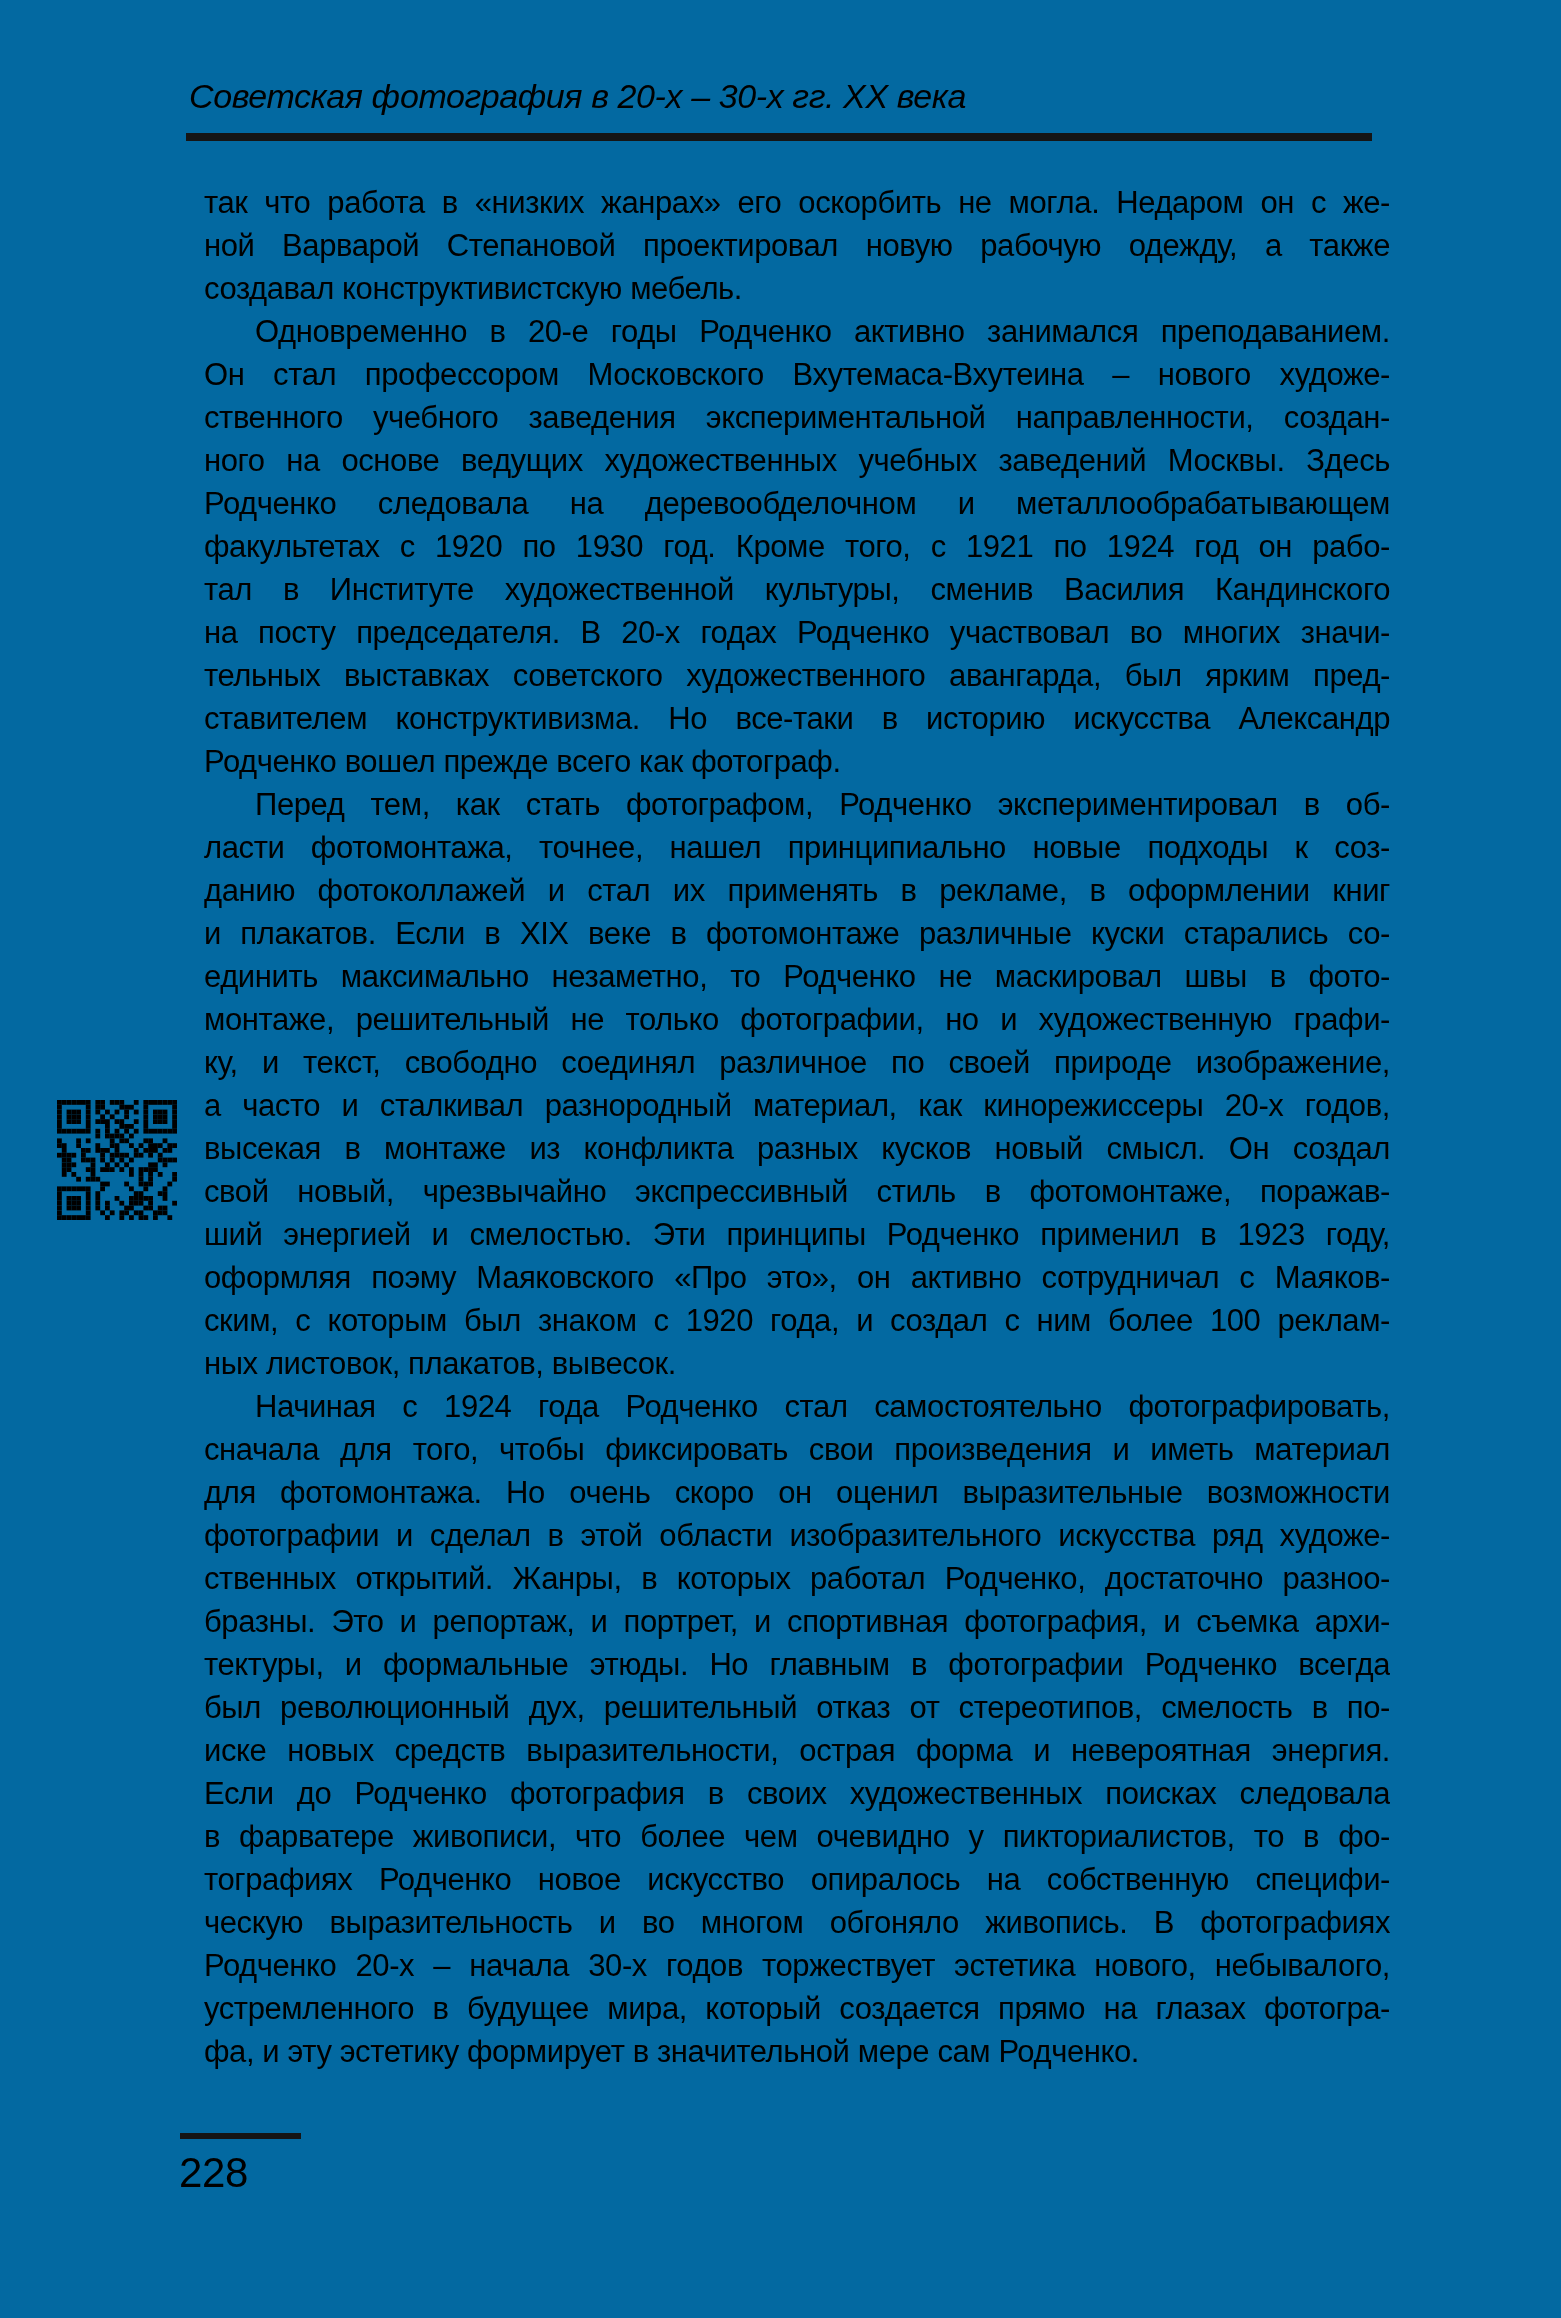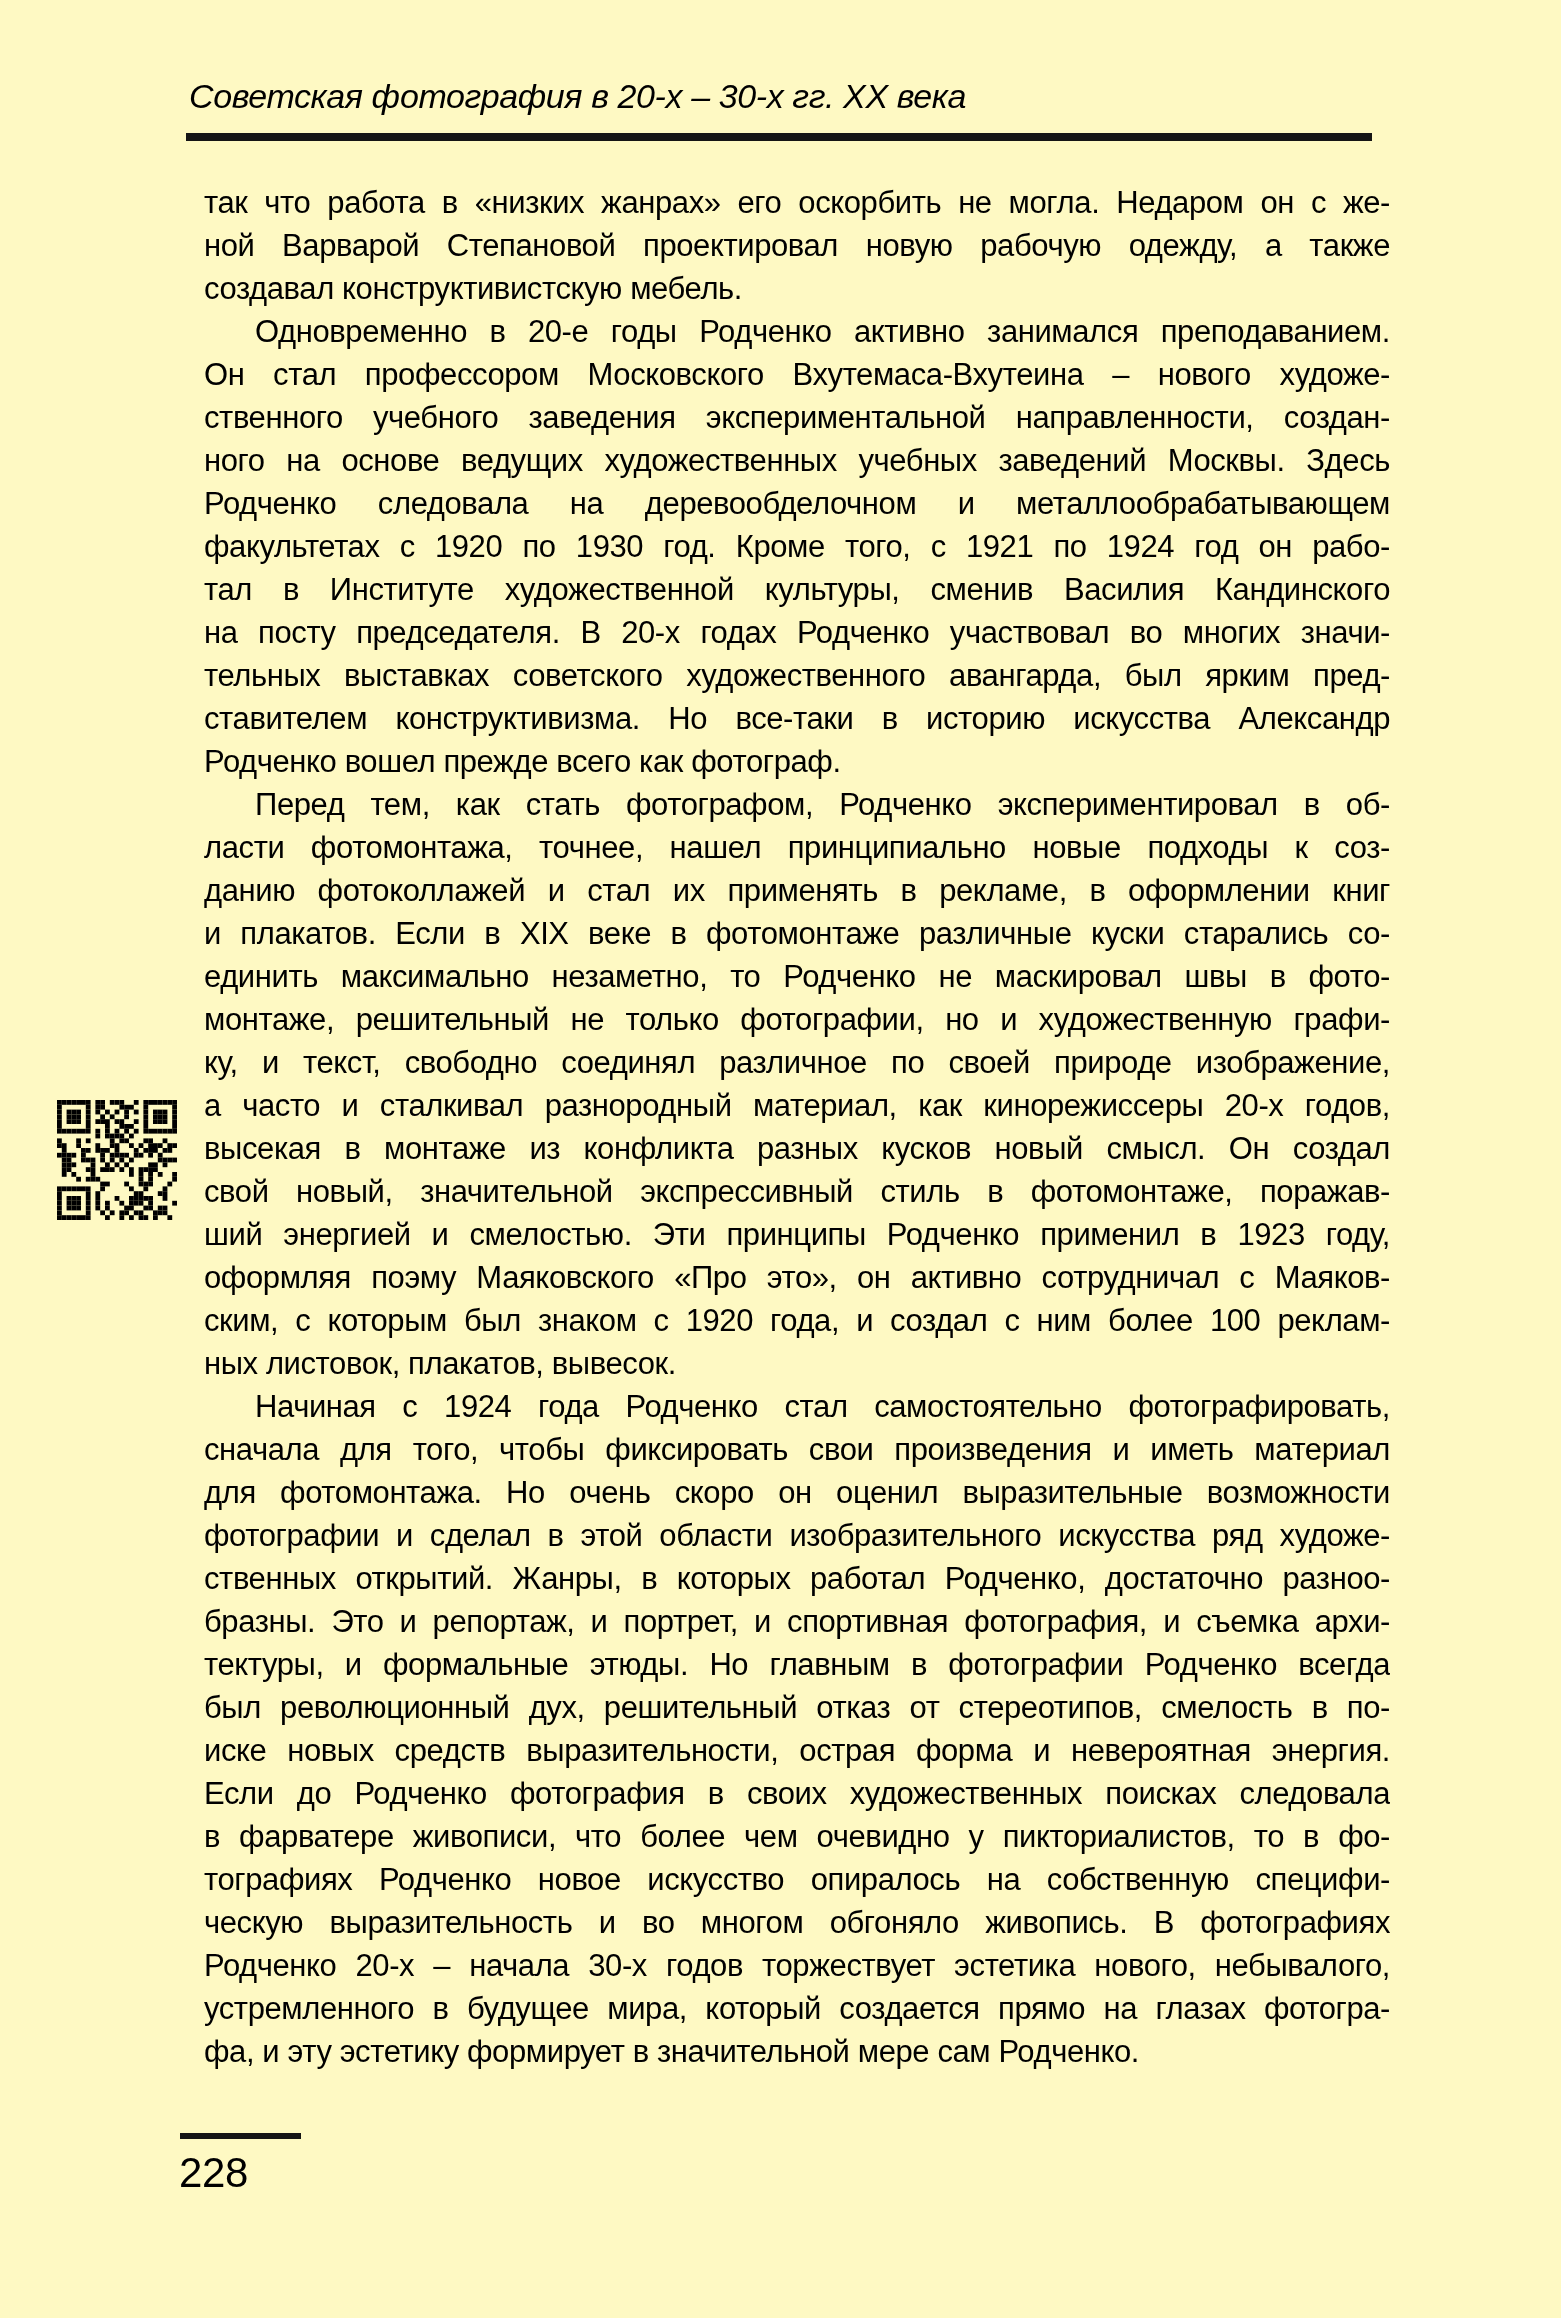--- a/index.html
+++ b/index.html
@@ -4,21 +4,21 @@
 <style>
   html, body {
     margin: 0;
     padding: 0;
     background: #ffffff;
   }
   .page {
     position: relative;
     width: 1562px;
     height: 2319px;
-    background: #fef9c3;
+    background: #0369a1;
     color: #000000;
     font-family: "Liberation Sans", sans-serif;
     overflow: hidden;
   }
   .running-header {
     position: absolute;
     left: 189px;
     top: 77px;
     font-size: 34px;
     font-style: italic;
@@ -410,21 +410,21 @@
       <div class="paragraph">
         <div class="line indent">Перед тем, как стать фотографом, Родченко экспериментировал в об-</div>
         <div class="line">ласти фотомонтажа, точнее, нашел принципиально новые подходы к соз-</div>
         <div class="line">данию фотоколлажей и стал их применять в рекламе, в оформлении книг</div>
         <div class="line">и плакатов. Если в XIX веке в фотомонтаже различные куски старались со-</div>
         <div class="line">единить максимально незаметно, то Родченко не маскировал швы в фото-</div>
         <div class="line">монтаже, решительный не только фотографии, но и художественную графи-</div>
         <div class="line">ку, и текст, свободно соединял различное по своей природе изображение,</div>
         <div class="line">а часто и сталкивал разнородный материал, как кинорежиссеры 20-х годов,</div>
         <div class="line">высекая в монтаже из конфликта разных кусков новый смысл. Он создал</div>
-        <div class="line">свой новый, значительной экспрессивный стиль в фотомонтаже, поражав-</div>
+        <div class="line">свой новый, чрезвычайно экспрессивный стиль в фотомонтаже, поражав-</div>
         <div class="line">ший энергией и смелостью. Эти принципы Родченко применил в 1923 году,</div>
         <div class="line">оформляя поэму Маяковского «Про это», он активно сотрудничал с Маяков-</div>
         <div class="line">ским, с которым был знаком с 1920 года, и создал с ним более 100 реклам-</div>
         <div class="line last">ных листовок, плакатов, вывесок.</div>
       </div>
       <div class="paragraph">
         <div class="line indent">Начиная с 1924 года Родченко стал самостоятельно фотографировать,</div>
         <div class="line">сначала для того, чтобы фиксировать свои произведения и иметь материал</div>
         <div class="line">для фотомонтажа. Но очень скоро он оценил выразительные возможности</div>
         <div class="line">фотографии и сделал в этой области изобразительного искусства ряд худож­е-</div>

